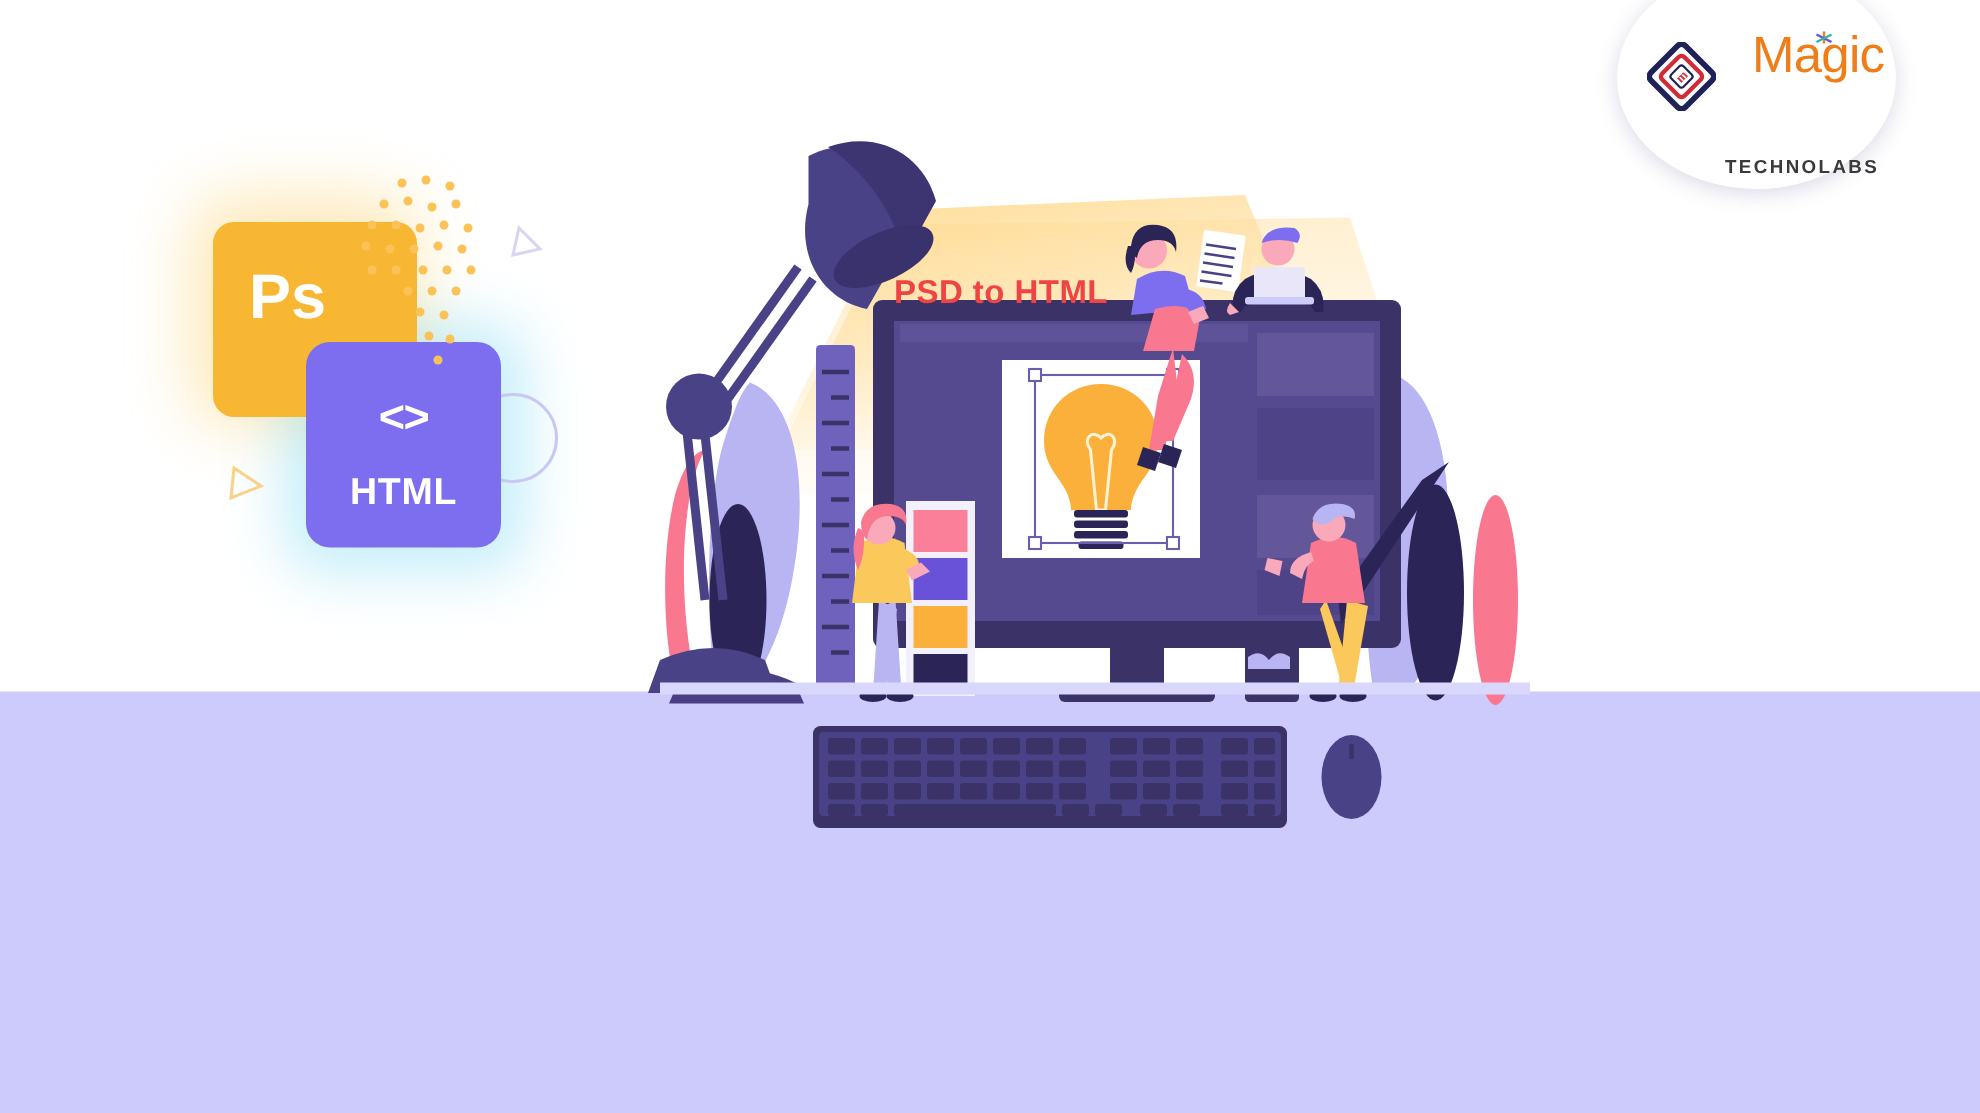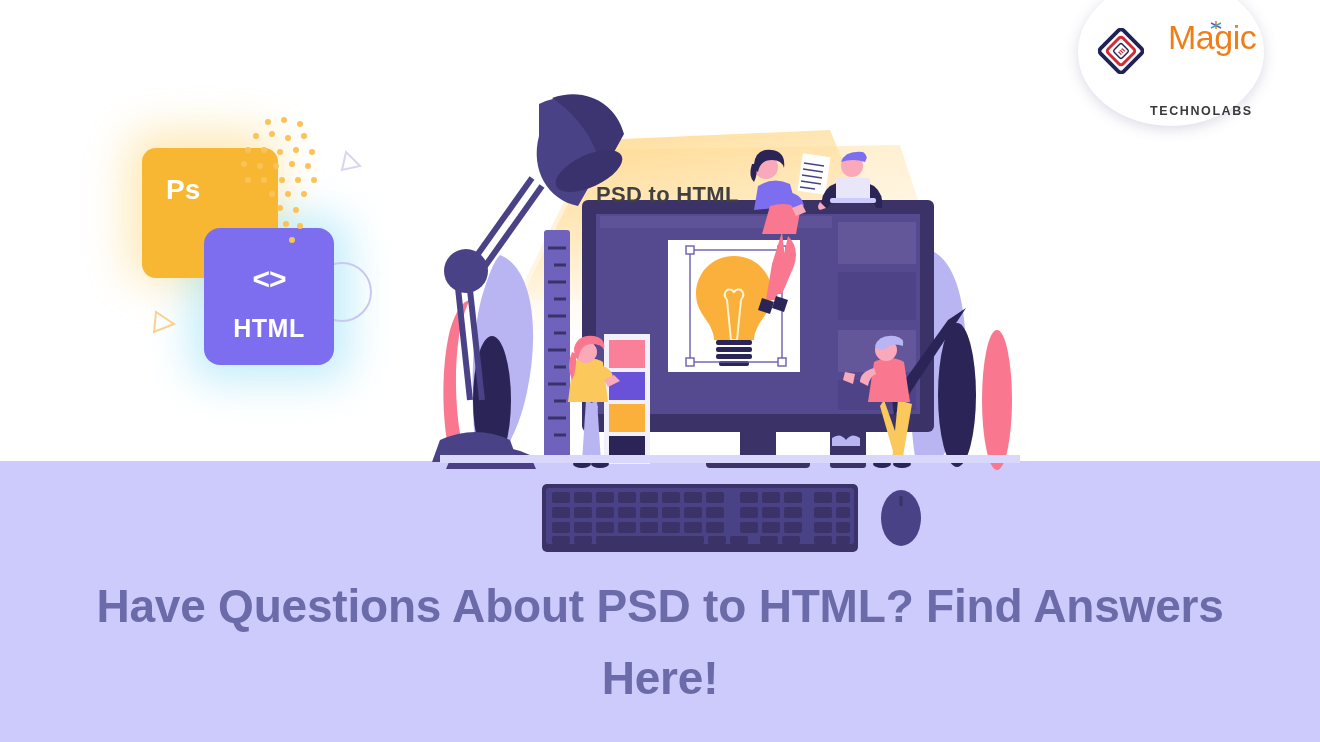--- a/index.html
+++ b/index.html
@@ -126,21 +126,21 @@
     width: 136px;
     height: 130px;
     border-radius: 14px;
     background: #f8b733;
   }
   .card-ps .lbl {
     position: absolute;
     left: 24px;
     top: 26px;
     color: #ffffff;
-    font-size: 28px;
+    font-size: 42px;
     font-weight: bold;
     font-family: "Liberation Sans", sans-serif;
   }
   .card-html {
     position: absolute;
     left: 204px;
     top: 228px;
     width: 130px;
     height: 137px;
     border-radius: 16px;
@@ -182,21 +182,21 @@
     left: 0; top: 0;
     width: 1320px; height: 742px;
   }
 
   .psd-label {
     position: absolute;
     left: 596px;
     top: 182px;
     font-size: 22px;
     font-weight: bold;
-    color: #404040;
+    color: #ef4444;
     font-family: "Liberation Sans", sans-serif;
     letter-spacing: .3px;
     z-index: 12;
   }
 </style>
 </head>
 <body>
 
 <div class="banner">
 
@@ -503,21 +503,20 @@
 
   <div class="card-ps">
     <div class="lbl">Ps</div>
   </div>
 
   <div class="card-html">
     <div class="codeicon">&lt;&gt;</div>
     <div class="lbl">HTML</div>
   </div>
 
-  <div class="headline">Have Questions About PSD to HTML? Find Answers Here!</div>
 
   <div class="logo-badge">
     <div class="logo-inner">
 
       <svg class="logo-mark" viewBox="0 0 48 48" xmlns="http://www.w3.org/2000/svg">
         <g transform="rotate(-45 24 24)">
           <rect x="7" y="7" width="34" height="34" rx="4" fill="none" stroke="#1f2256" stroke-width="4"></rect>
           <rect x="13" y="13" width="22" height="22" rx="3" fill="none" stroke="#d42a35" stroke-width="3"></rect>
           <rect x="18" y="18" width="12" height="12" rx="2" fill="#ffffff" stroke="#1f2256" stroke-width="1.5"></rect>
           <text x="24" y="27" font-size="9" font-weight="bold" fill="#d42a35" text-anchor="middle" font-family="Liberation Serif, serif">m</text>

